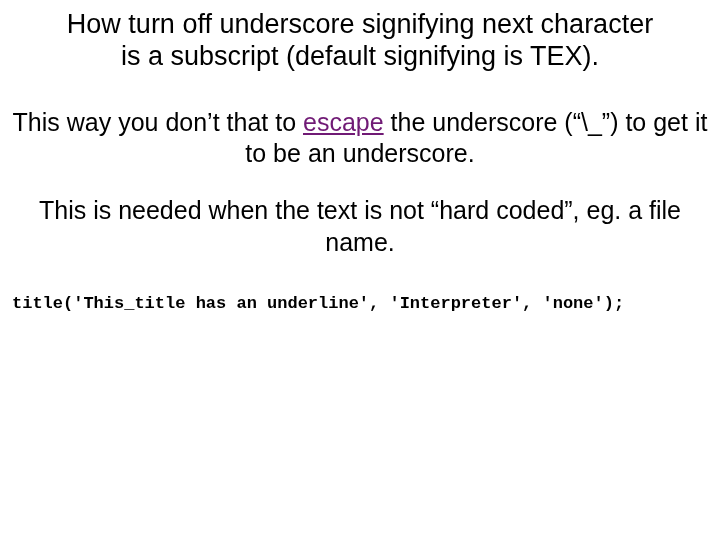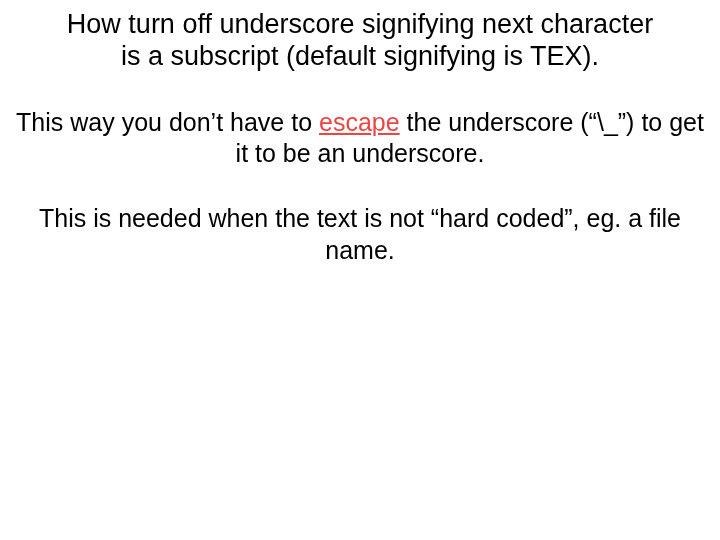--- a/index.html
+++ b/index.html
@@ -21,24 +21,24 @@
   .title {
     font-size: 27px;
     line-height: 1.2;
     margin-top: 2px;
   }
   .para {
     font-size: 25px;
     line-height: 1.25;
     margin-top: 34px;
   }
-  .para2 { margin-top: 34px; }
+  .para2 { margin-top: 26px; }
   .para3 { margin-top: 34px; }
   .link {
-    color: #ef4444;
+    color: #701a75;
   }
   .code {
     font-family: "Courier New", Courier, monospace;
     font-size: 17px;
     font-weight: bold;
     text-align: left;
     margin-top: 36px;
     white-space: nowrap;
     padding-left: 2px;
   }
@@ -47,22 +47,25 @@
 <body>
 
 <div class="page">
 
   <div class="title">
     <span>How turn off underscore signifying next character</span><br>
     <span>is a subscript (default signifying is TEX).</span>
   </div>
 
   <div class="para">
-    <span>This way you don’t have to </span><a class="link" href="#">escape</a><span> the underscore (“\_”) to get it to be an underscore.</span>
+    <span>This way you don’t that to </span><a class="link" href="#">escape</a><span> the underscore (“\_”) to get it to be an underscore.</span>
   </div>
 
   <div class="para para2">
     <span>This is needed when the text is not “hard coded”, eg. a file name.</span>
   </div>
 
 
+  <div class="code">
+    <span>title('This_title has an underline', 'Interpreter', 'none');</span>
+  </div>
 
 </div>
 
 </body></html>

